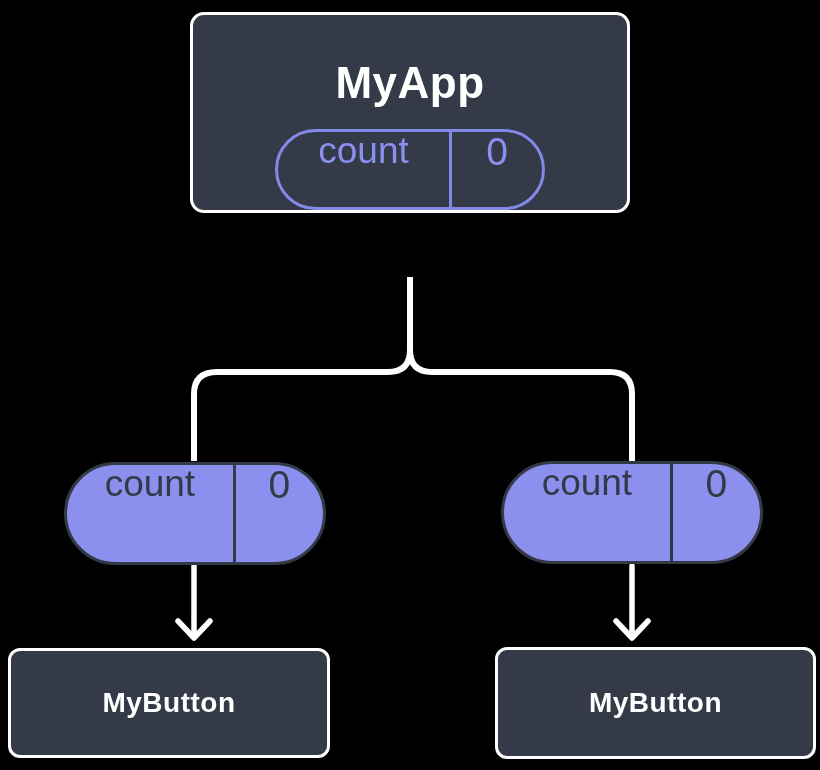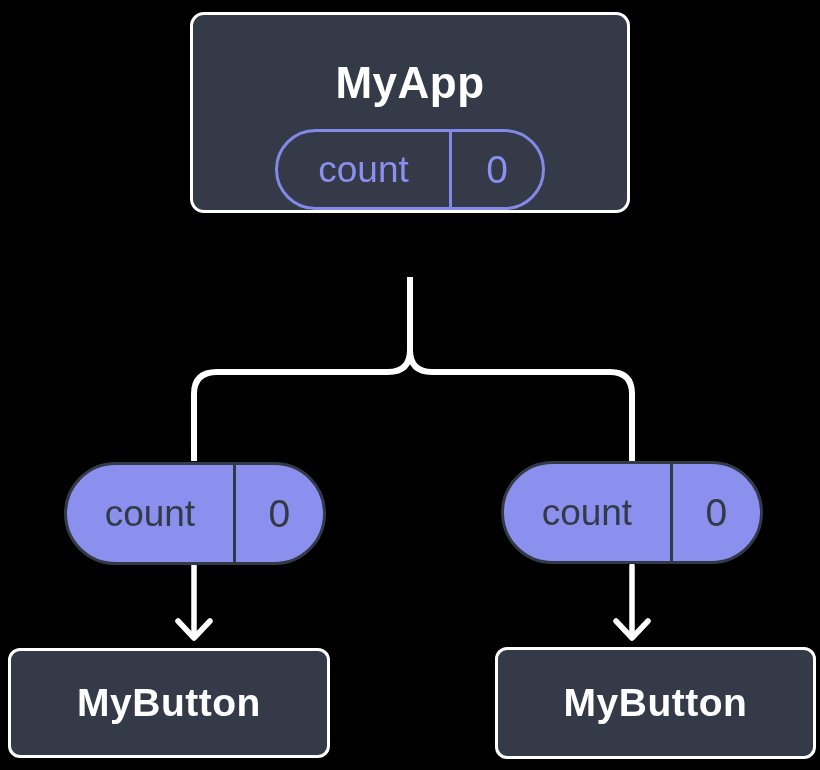--- a/index.html
+++ b/index.html
@@ -45,21 +45,21 @@
     align-items: center;
     justify-content: flex-start;
   }
   .root-node .node-title {
     margin-top: 46px;
     font-size: 44px;
     line-height: 1;
   }
   .pill {
     display: flex;
-    align-items: center;
+    align-items: flex-start;
     border-radius: 999px;
     overflow: hidden;
   }
   .pill-cell {
     display: flex;
     align-items: center;
     justify-content: center;
     font-size: 37px;
     line-height: 1;
   }
@@ -84,21 +84,21 @@
   }
   .pill.filled .pill-divider { background: var(--filled-pill-border); }
   .pill-left  { left: 64px;  top: 462px; }
   .pill-right { left: 501px; top: 461px; }
   .leaf-node {
     display: flex;
     align-items: center;
     justify-content: center;
     border-radius: 12px;
   }
-  .leaf-node .node-title { font-size: 39px; }
+  .leaf-node .node-title { font-size: 28px; }
   .leaf-left  { left: 8px;   top: 648px; width: 322px; height: 110px; }
   .leaf-right { left: 495px; top: 647px; width: 321px; height: 112px; }
   .connector-layer {
     position: absolute;
     left: 0; top: 0;
     width: 820px; height: 770px;
     pointer-events: none;
   }
   .branch {
     stroke: var(--connector);

